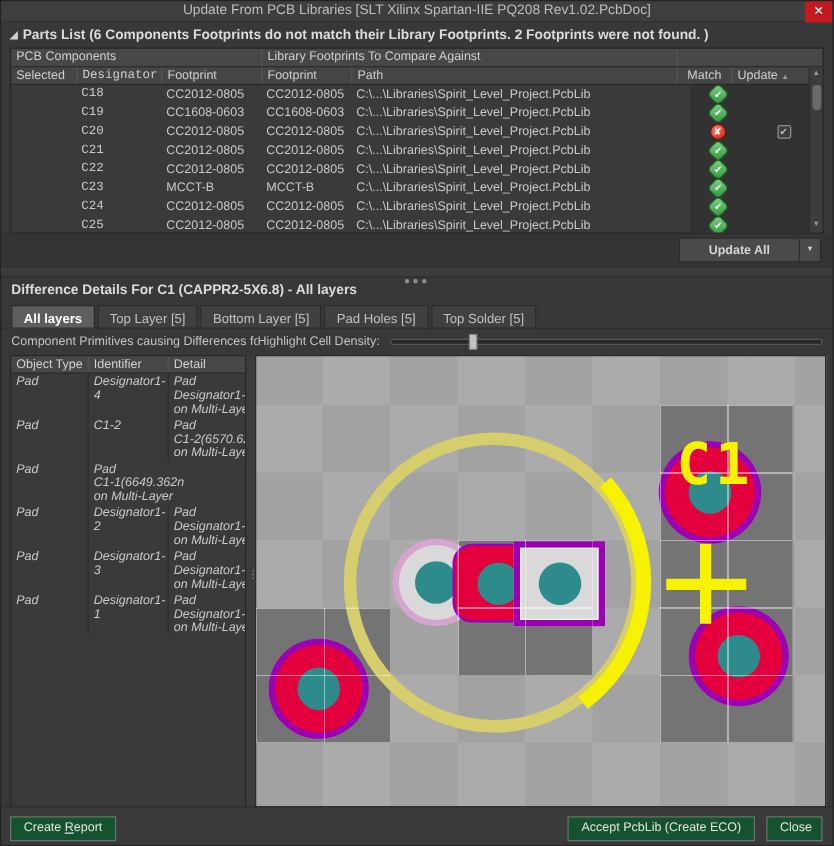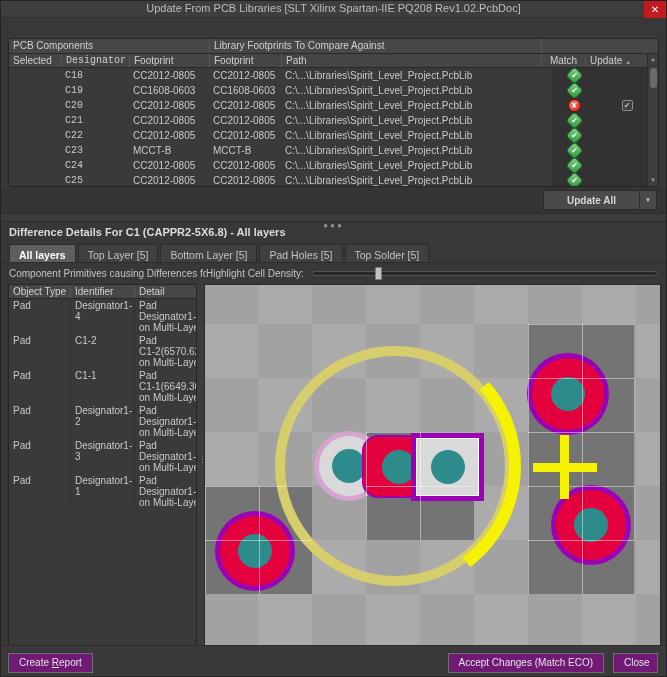--- a/index.html
+++ b/index.html
@@ -76,21 +76,21 @@
   #sliderTrack{position:relative;flex:1;height:5px;background:#272727;border:1px solid #555;border-radius:3px;cursor:pointer;}
   #sliderThumb{position:absolute;left:18%;top:-5px;width:7px;height:13px;background:#c2c2c2;border:1px solid #7d7d7d;border-radius:1px;}
   
   #detailTable{position:absolute;top:283px;left:7px;width:189px;height:362px;background:#3a3a3a;
                border:1px solid #262626;font-size:10px;overflow:hidden;}
   .dthead{display:flex;height:14px;background:#474747;border-bottom:1px solid #282828;color:#d2d2d2;}
   .dthead>div{padding:0 4px;line-height:14px;border-left:1px solid #555;white-space:nowrap;overflow:hidden;}
   .dthead>div:first-child{border-left:none;}
   .dtc-type{width:61px;} .dtc-id{width:64px;} .dtc-det{flex:1;}
   .dtrow{display:flex;min-height:33px;color:#c9c9c9;}
-  .dtrow>div{padding:1px 4px;border-left:1px solid #2e2e2e;overflow:hidden;}
+  .dtrow>div{padding:1px 4px;border-left:1px solid #2e2e2e;overflow:hidden;font-style:italic;}
   .dtrow>div:first-child{border-left:none;}
   .dtl{display:block;line-height:11px;white-space:nowrap;}
   #vsplit{position:absolute;top:283px;left:196px;width:7px;height:362px;background:#3c3c3c;cursor:col-resize;}
   #vsplit span{position:absolute;top:172px;left:1px;font-size:9px;color:#909090;line-height:6px;}
   
   #preview{position:absolute;top:283px;left:203px;width:457px;height:362px;overflow:hidden;
            border:1px solid #2a2a2a;
            background-color:var(--c-board_mid,#a3a3a3);
            background-image:
              linear-gradient(45deg,var(--c-board_light,#ababab) 25%,transparent 25%,transparent 75%,var(--c-board_light,#ababab) 75%),
@@ -125,37 +125,40 @@
   #padSquare::after{content:"";position:absolute;left:50%;top:50%;width:34px;height:34px;margin:-17px 0 0 -17px;
            border-radius:50%;background:var(--c-pad_teal,#2e8b8b);}
   #cross{position:absolute;z-index:5;}
   #cross .h{position:absolute;left:328px;top:178px;width:64px;height:9px;background:var(--c-silk_bright,#f6f200);}
   #cross .v{position:absolute;left:355px;top:150px;width:9px;height:64px;background:var(--c-silk_bright,#f6f200);}
   #refDes{position:absolute;left:317px;top:63px;width:100px;text-align:center;z-index:6;
           font-family:"DejaVu Sans Mono",monospace;font-weight:bold;font-size:46px;line-height:46px;
           color:var(--c-silk_bright,#f6f200);letter-spacing:3px;}
   
   #footer{position:absolute;left:0;right:0;bottom:0;height:31px;background:#3a3a3a;border-top:1px solid #2c2c2c;}
-  .btn{position:absolute;top:7px;height:20px;background:#701a75;border:1px solid #6e6e6e;
+  .btn{position:absolute;top:7px;height:20px;background:#14532d;border:1px solid #6e6e6e;
        color:#e3e3e3;font-size:10px;line-height:18px;text-align:center;padding:0 10px;cursor:pointer;white-space:nowrap;}
   #btnReport{left:7px;}
   #btnAccept{right:62px;}
   #btnClose{right:8px;width:45px;}
   #btnReport .mn{text-decoration:underline;}
 </style>
 </head>
 <body>
 
 <div id="dialog">
 
   <div id="titlebar">
     <div id="title">Update From PCB Libraries [SLT Xilinx Spartan-IIE PQ208 Rev1.02.PcbDoc]</div>
     <div id="closeBtn">✕</div>
   </div>
 
+  <div id="partsHeader">
+    <span class="tri">◢</span><span>Parts List (6 Components Footprints do not match their Library Footprints. 2 Footprints were not found. )</span>
+  </div>
 
   <div id="partsTable">
     <div class="trow ghead">
       <div class="gc g-pcb">PCB Components</div>
       <div class="gc g-lib">Library Footprints To Compare Against</div>
       <div class="gc g-blank"></div>
     </div>
     <div class="trow chead">
       <div class="hc col-sel">Selected</div>
       <div class="hc col-des">Designator</div>
@@ -315,21 +318,20 @@
       <div class="dtc-type">Pad</div>
       <div class="dtc-id">C1-2</div>
       <div class="dtc-det">
           <span class="dtl">Pad</span>
           <span class="dtl">C1-2(6570.622n</span>
           <span class="dtl">on Multi-Layer</span>
         </div>
     </div>
     <div class="dtrow">
       <div class="dtc-type">Pad</div>
-      <div class="dtc-id">C1-1</div>
       <div class="dtc-det">
           <span class="dtl">Pad</span>
           <span class="dtl">C1-1(6649.362n</span>
           <span class="dtl">on Multi-Layer</span>
         </div>
     </div>
     <div class="dtrow">
       <div class="dtc-type">Pad</div>
       <div class="dtc-id">Designator1-2</div>
       <div class="dtc-det">
@@ -380,21 +382,22 @@
 
     <div class="cellgrid" style="left:323px;top:39px;width:106px;height:270px;"></div>
     <div class="cellgrid" style="left:161px;top:147px;width:108px;height:108px;"></div>
     <div class="cellgrid" style="left:0px;top:201px;width:107px;height:108px;"></div>
 
     <div id="cross">
         <div class="h"></div>
         <div class="v"></div>
       </div>
 
+    <div id="refDes">C1</div>
   </div>
 
   <div id="footer">
     <div class="btn" id="btnReport"><span>Create </span><span class="mn">R</span><span>eport</span></div>
-    <div class="btn" id="btnAccept">Accept Changes (Match ECO)</div>
+    <div class="btn" id="btnAccept">Accept PcbLib (Create ECO)</div>
     <div class="btn" id="btnClose">Close</div>
   </div>
 
 </div>
 
 </body></html>

